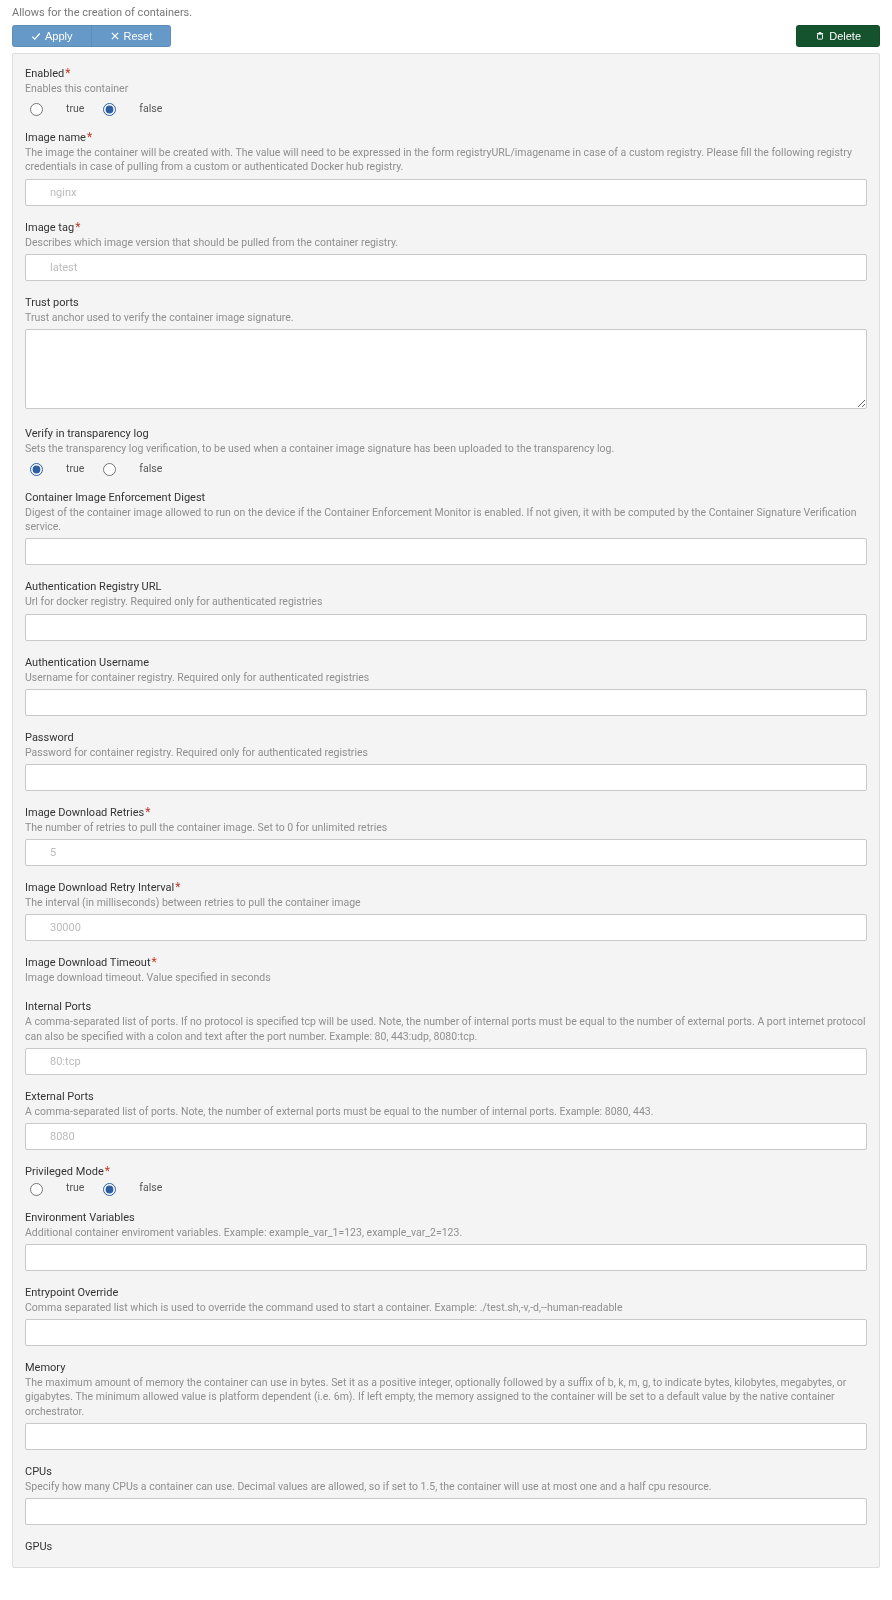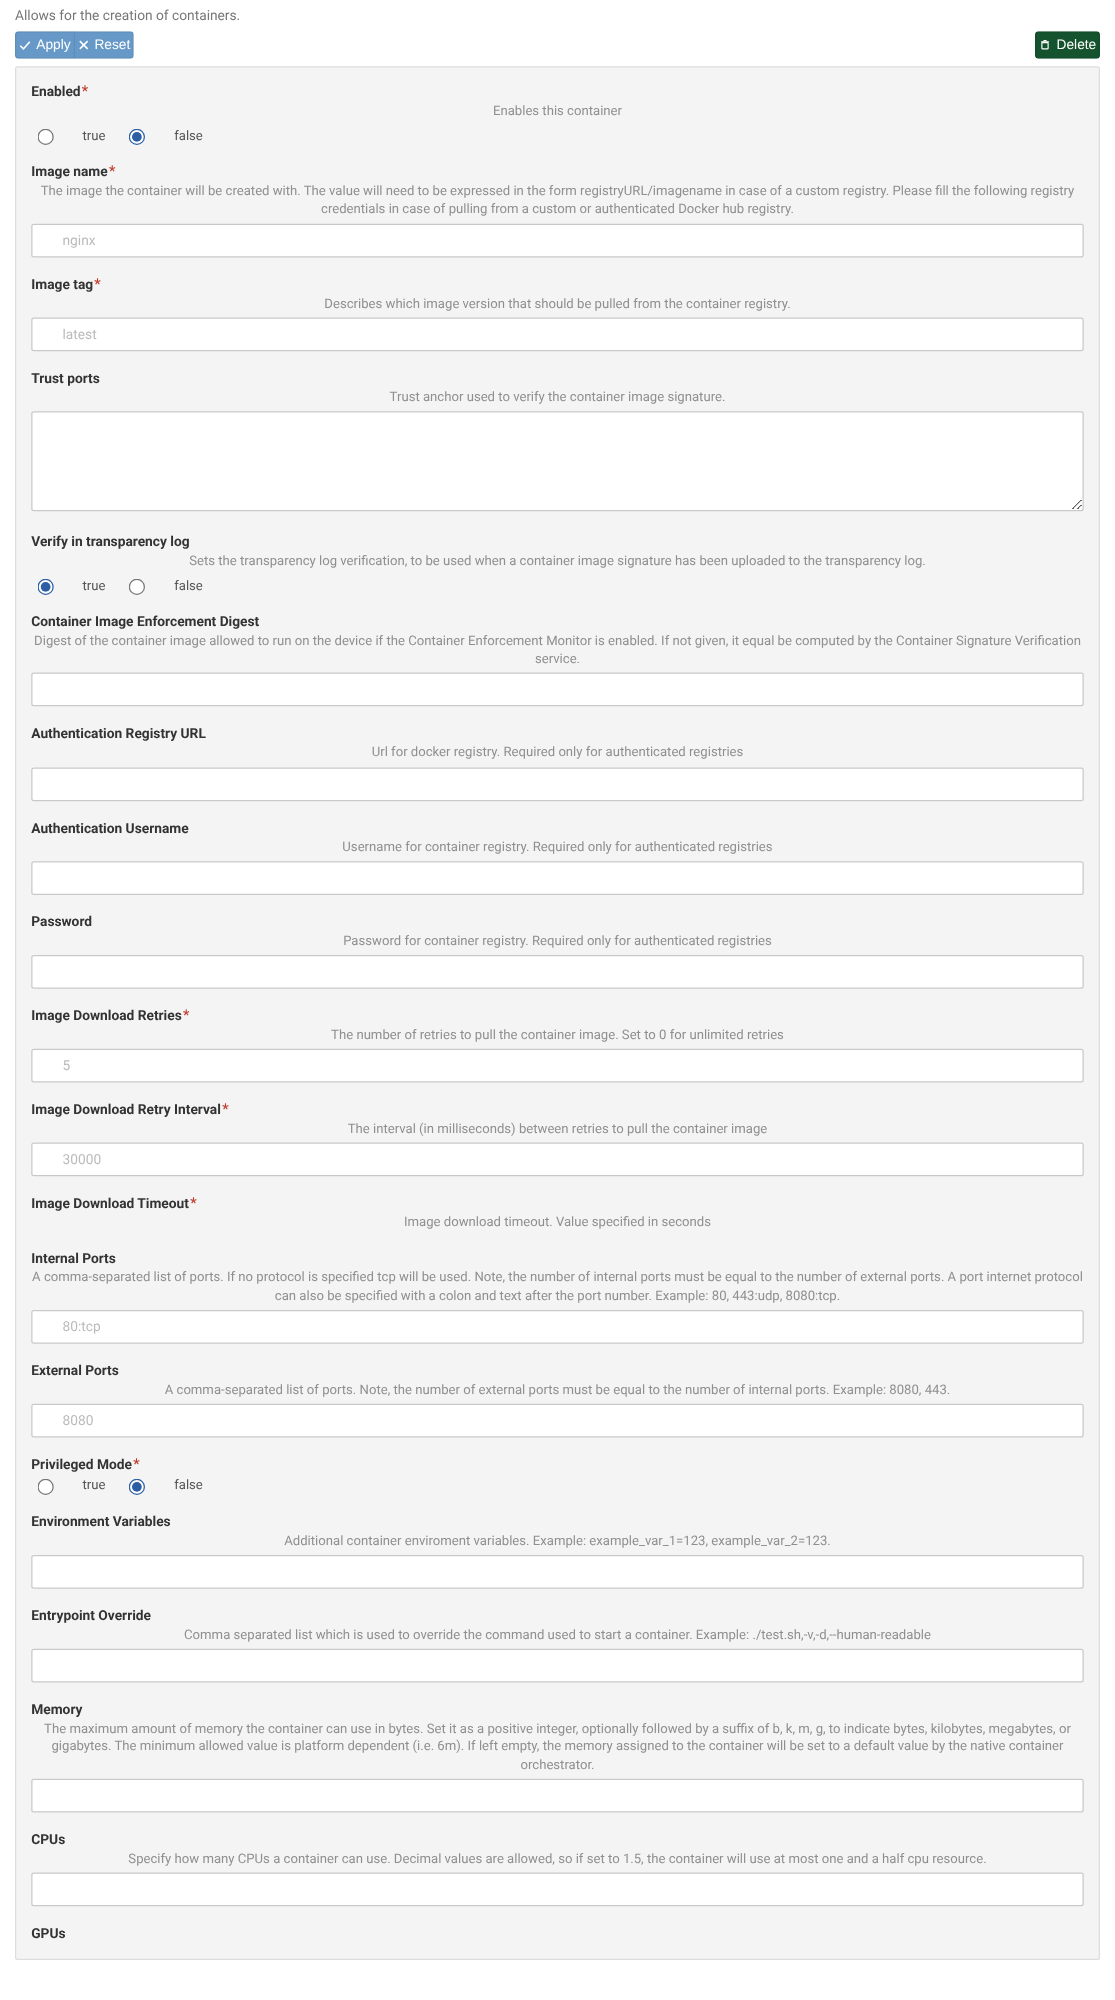--- a/index.html
+++ b/index.html
@@ -1,33 +1,33 @@
 <!DOCTYPE html>
 <html><head>
 <meta charset="utf-8">
 <style>
   html, body { margin:0; padding:0; background:#fff; font-family:-apple-system,BlinkMacSystemFont,"Segoe UI",Roboto,Arial,sans-serif; font-size:12px; color:#333; }
   .page { width:892px; margin:0 auto; padding:0 12px 24px 12px; box-sizing:border-box; }
   .intro { color:#777; font-size:11px; padding:6px 0; }
   .toolbar { display:flex; justify-content:space-between; align-items:center; margin-bottom:6px; }
   .tb-left, .tb-right { display:flex; gap:0; }
-  .btn { display:inline-flex; align-items:center; gap:4px; font-size:11px; padding:4px 2px; border:1px solid rgba(0,0,0,0.08); cursor:pointer; color:#fff; }
+  .btn { display:inline-flex; align-items:center; gap:4px; font-size:11px; padding:4px 18px; border:1px solid rgba(0,0,0,0.08); cursor:pointer; color:#fff; }
   .btn + .btn { border-left:none; }
   .btn-primary-soft { background:#6699c8; }
   .btn-primary-soft:first-child { border-radius:3px 0 0 3px; }
   .btn-primary-soft:last-child  { border-radius:0 3px 3px 0; }
   .btn-solid { background:#14532d; border-radius:3px; }
   .icon { display:inline-flex; }
   .icon svg { width:10px; height:10px; display:block; }
   .panel { border:1px solid #ddd; background:#f4f4f4; border-radius:2px; padding:12px; }
   .field { margin-bottom:14px; }
   .field:last-child { margin-bottom:0; }
-  .label { font-weight:700; color:#333; font-size:11px; display:inline-block; margin-bottom:2px; }
+  .label { font-weight:400; color:#333; font-size:11px; display:inline-block; margin-bottom:2px; }
   .req { color:#c0392b; margin-left:1px; }
-  .help { color:#8f8f8f; font-size:10.5px; margin-bottom:4px; line-height:1.35;text-align:center; }
+  .help { color:#8f8f8f; font-size:10.5px; margin-bottom:4px; line-height:1.35; }
   input[type=text], input[type=password], textarea, select {
     width:100%; box-sizing:border-box; font-size:11px; padding:6px 24px;
     border:1px solid #c9c9c9; border-radius:2px; background:#fff; color:#333; font-family:inherit;
   }
   textarea { height:80px; resize:both; }
   .radios { display:flex; gap:14px; align-items:center; font-size:10.5px; color:#555; }
   .radios label { display:inline-flex; align-items:center; gap:20px; }
   input[type=radio] { accent-color:#2b5ea3; }
   ::placeholder { color:#bbb; }
 </style>
@@ -96,21 +96,21 @@
           <label>
             <input type="radio" name="verify_tlog" checked="" style="">
             <span>true</span>
           </label>
           <label>
             <input type="radio" name="verify_tlog" style="">
             <span>false</span>
           </label>
         </div>
       </div>
-      <div class="field"><div><span class="label">Container Image Enforcement Digest</span></div><div class="help">Digest of the container image allowed to run on the device if the Container Enforcement Monitor is enabled. If not given, it equal be computed by the Container Signature Verification service.</div><input type="text" style=""></div>
+      <div class="field"><div><span class="label">Container Image Enforcement Digest</span></div><div class="help">Digest of the container image allowed to run on the device if the Container Enforcement Monitor is enabled. If not given, it with be computed by the Container Signature Verification service.</div><input type="text" style=""></div>
       <div class="field"><div><span class="label">Authentication Registry URL</span></div><div class="help">Url for docker registry. Required only for authenticated registries</div><input type="text" style=""></div>
       <div class="field"><div><span class="label">Authentication Username</span></div><div class="help">Username for container registry. Required only for authenticated registries</div><input type="text" style=""></div>
       <div class="field"><div><span class="label">Password</span></div><div class="help">Password for container registry. Required only for authenticated registries</div><input type="password" style=""></div>
       <div class="field"><div><span class="label">Image Download Retries</span><span class="req">*</span></div><div class="help">The number of retries to pull the container image. Set to 0 for unlimited retries</div><input type="text" placeholder="5" style=""></div>
       <div class="field"><div><span class="label">Image Download Retry Interval</span><span class="req">*</span></div><div class="help">The interval (in milliseconds) between retries to pull the container image</div><input type="text" placeholder="30000" style=""></div>
       <div class="field"><div><span class="label">Image Download Timeout</span><span class="req">*</span></div><div class="help">Image download timeout. Value specified in seconds</div></div>
       <div class="field"><div><span class="label">Internal Ports</span></div><div class="help">A comma-separated list of ports. If no protocol is specified tcp will be used. Note, the number of internal ports must be equal to the number of external ports. A port internet protocol can also be specified with a colon and text after the port number. Example: 80, 443:udp, 8080:tcp.</div><input type="text" placeholder="80:tcp" style=""></div>
       <div class="field"><div><span class="label">External Ports</span></div><div class="help">A comma-separated list of ports. Note, the number of external ports must be equal to the number of internal ports. Example: 8080, 443.</div><input type="text" placeholder="8080" style=""></div>
       <div class="field">
         <div><span class="label">Privileged Mode</span><span class="req">*</span></div>

